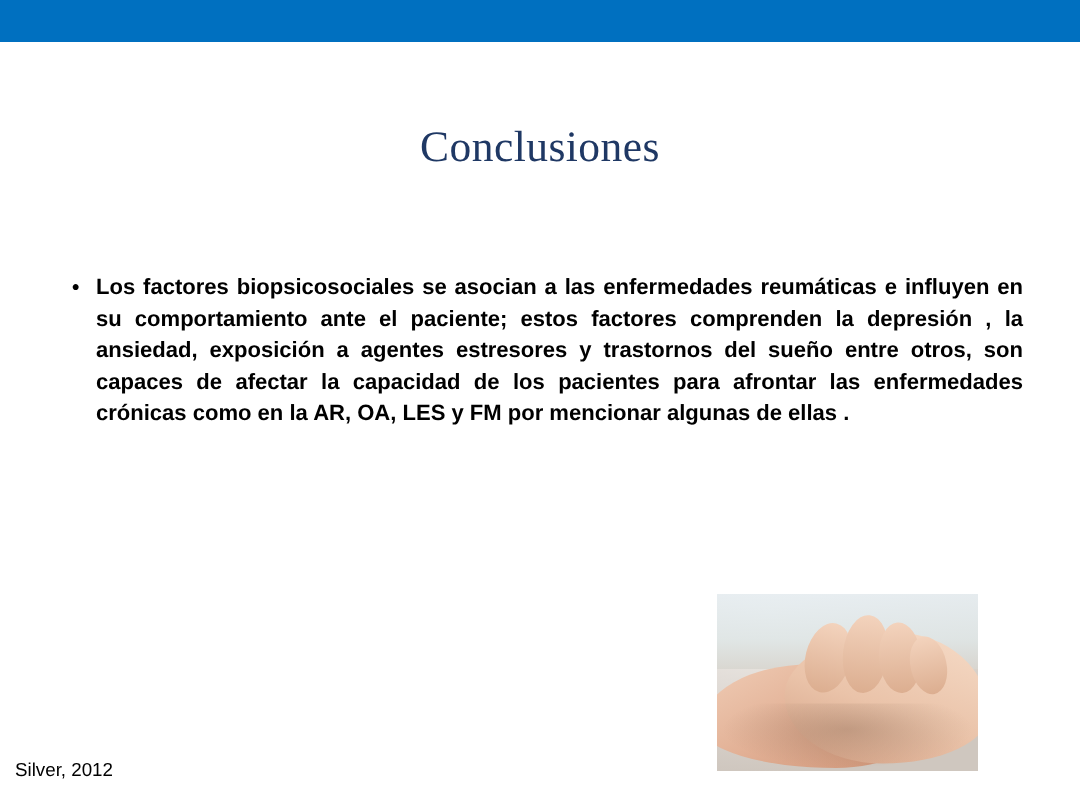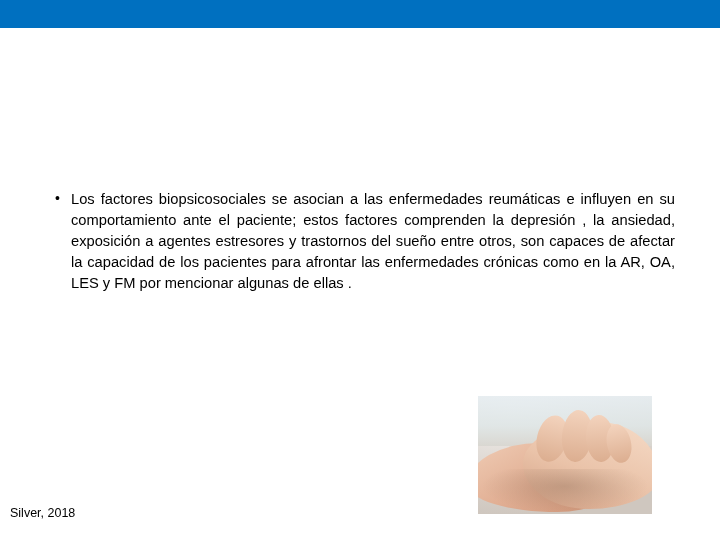--- a/index.html
+++ b/index.html
@@ -41,22 +41,23 @@
     letter-spacing: 0.3px;
   }
   .body-block {
     position: absolute;
     top: 178px;
     left: 38px;
     width: 648px;
   }
   ul.bullets {
     list-style: none;
-    margin: 11px;
+    margin: 4px;
     padding: 0;
+    font-weight: bold;
   }
   ul.bullets > li {
     position: relative;
     padding-left: 22px;
     margin-bottom: 2px;
     font-size: 14.7px;
     line-height: 1.43;
     color: #000000;
     text-align: justify;
   }
@@ -139,34 +140,35 @@
     color: #000000;
   }
 </style>
 </head>
 <body>
 
 <div class="slide">
 
   <div class="top-bar"></div>
 
+  <div class="title">Conclusiones</div>
 
   <div class="body-block">
     <ul class="bullets">
       <li class="b1">Los factores biopsicosociales se asocian a las enfermedades reumáticas e influyen en su comportamiento ante el paciente; estos factores comprenden la  depresión ,  la  ansiedad,  exposición   a  agentes  estresores y  trastornos del  sueño entre  otros, son capaces de afectar la  capacidad  de  los  pacientes  para  afrontar  las  enfermedades crónicas como en la  AR,  OA,  LES y FM  por  mencionar  algunas  de  ellas .</li>
     </ul>
   </div>
 
   <div class="photo">
     <div class="ph-bg"></div>
     <div class="sky"></div>
     <div class="hand-a"></div>
     <div class="hand-b"></div>
     <div class="finger f1"></div>
     <div class="finger f2"></div>
     <div class="finger f3"></div>
     <div class="finger f4"></div>
     <div class="shadow"></div>
   </div>
 
-  <div class="source">Silver, 2018</div>
+  <div class="source">Silver, 2012</div>
 
 </div>
 
 </body></html>

